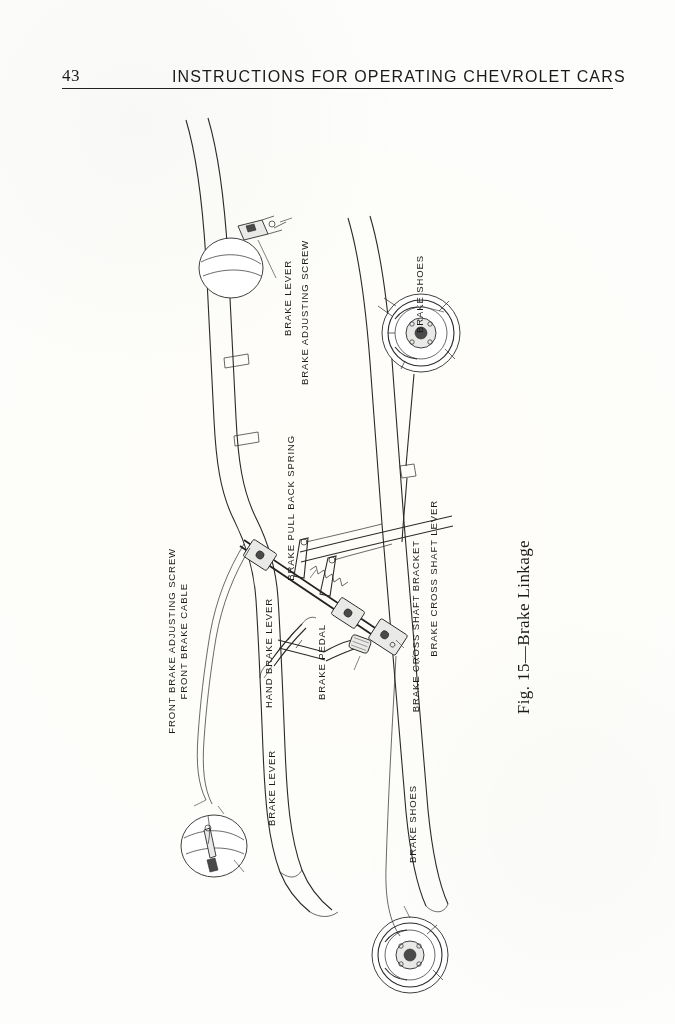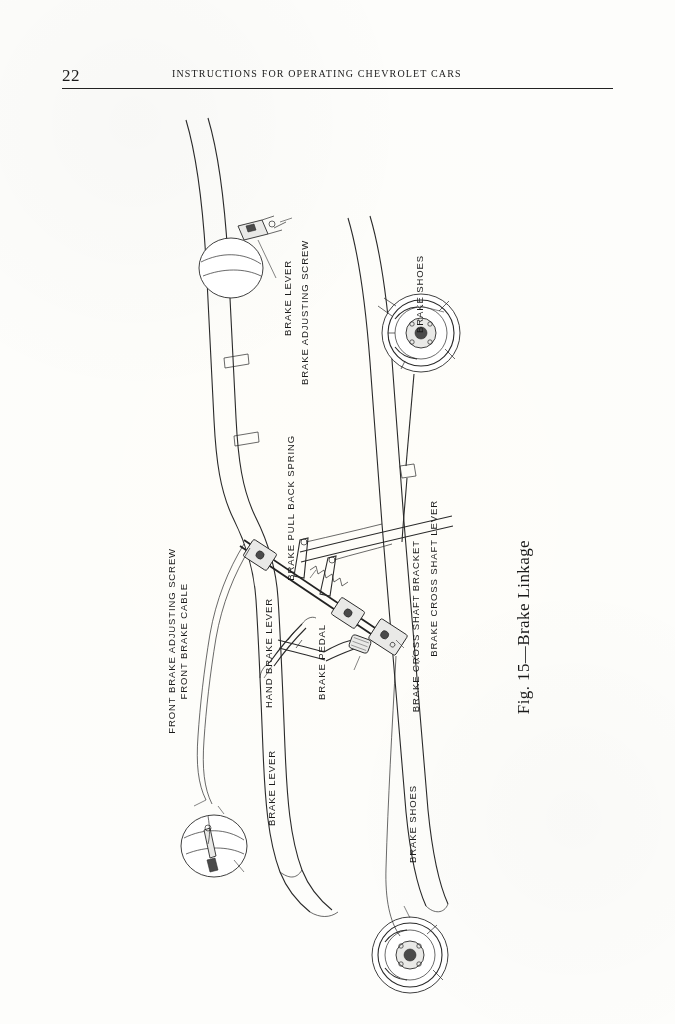--- a/index.html
+++ b/index.html
@@ -43,23 +43,23 @@
     left: 0;
     top: 0;
     font-size: 17px;
     font-family: "Liberation Serif", serif;
     letter-spacing: 0.5px;
   }
   .running-head {
     position: absolute;
     left: 110px;
     top: 2px;
-    font-size: 10px;
+    font-size: 16px;
     letter-spacing: 1.15px;
-    font-family: Liberation Serif, serif;
+    font-family: Liberation Sans, sans-serif;
     white-space: nowrap;
   }
   .header-rule {
     position: absolute;
     left: 62px;
     right: 62px;
     top: 88px;
     border-top: 1.6px solid #222;
   }
   .figure-area {
@@ -106,21 +106,21 @@
   .fillgray { fill: #e9e9e7; stroke: #2a2a2a; stroke-width: 0.9; }
   .filldk { fill: #4a4a4a; stroke: #2a2a2a; stroke-width: 0.6; }
   .fillwhite { fill: #ffffff; stroke: #2a2a2a; stroke-width: 0.9; }
 </style>
 </head>
 <body>
 
 <div class="page">
 
   <div class="page-header">
-    <div class="folio">22</div>
+    <div class="folio">43</div>
     <div class="running-head">INSTRUCTIONS FOR OPERATING CHEVROLET CARS</div>
   </div>
   <div class="header-rule"></div>
 
   <div class="figure-area">
 
     <svg class="linework" viewBox="0 0 580 830">
 
       <path class="ln" d="M138,20 C150,60 155,110 158,160 C161,215 163,270 166,320 C168,360 172,392 186,420 C198,444 206,470 208,500 C211,545 213,600 215,650 C217,700 220,740 232,772 C240,792 252,804 262,812"></path>
       <path class="ln" d="M160,18 C172,58 177,108 180,158 C183,213 185,268 188,318 C190,358 194,390 208,418 C220,442 228,468 230,498 C233,543 235,598 237,648 C239,698 242,738 254,770 C262,790 274,802 284,810"></path>

